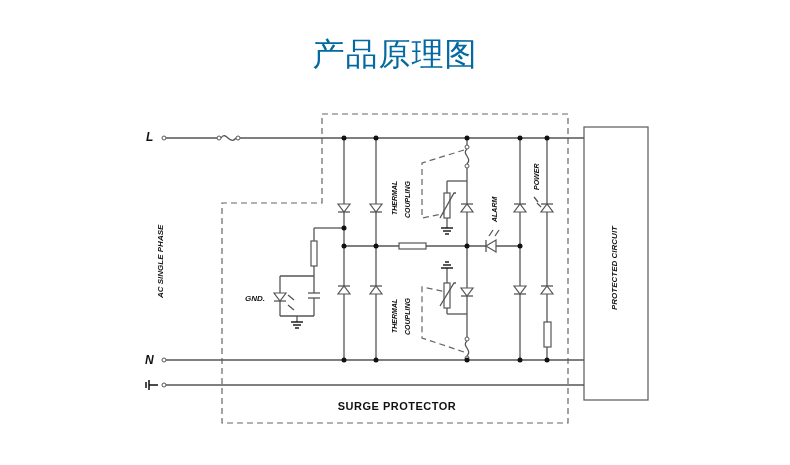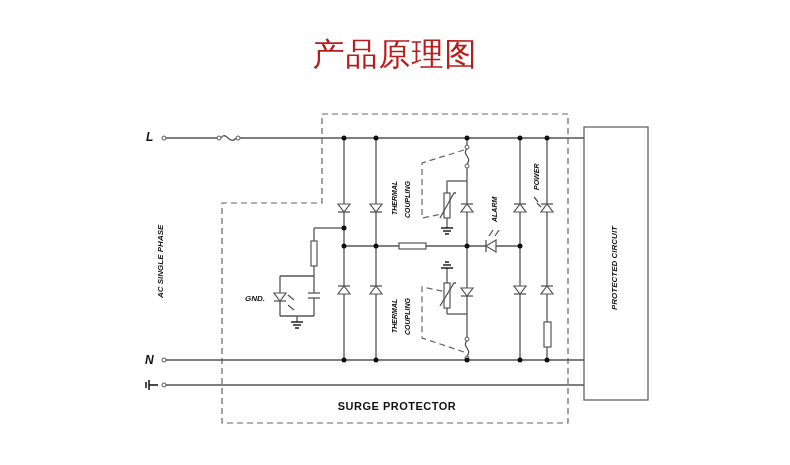--- a/index.html
+++ b/index.html
@@ -1,17 +1,17 @@
 <!DOCTYPE html>
 <html><head>
 <meta charset="utf-8">
 <style>
   html, body { margin: 0; padding: 0; background: #ffffff; }
   body { width: 790px; height: 465px; position: relative; overflow: hidden; font-family: "DejaVu Sans", sans-serif; }
-  #page-title { position: absolute; left: 0; top: 33px; width: 790px; text-align: center; font-size: 32px; color: #b91c1c; letter-spacing: 1px; font-family: "DejaVu Sans", sans-serif; }
+  #page-title { position: absolute; left: 0; top: 33px; width: 790px; text-align: center; font-size: 32px; color: #0369a1; letter-spacing: 1px; font-family: "DejaVu Sans", sans-serif; }
   svg { position: absolute; left: 0; top: 0; }
   .w { stroke: #555; stroke-width: 1.3; fill: none; }
   .wd { stroke: #666; stroke-width: 1.2; fill: none; stroke-dasharray: 6 4; }
   .dot { fill: #111; }
   .lbl { font-family: "Liberation Sans", sans-serif; font-weight: bold; font-style: italic; fill: #111; }
   .comp { stroke: #555; stroke-width: 1.2; fill: #fff; }
 </style>
 </head>
 <body>
 

